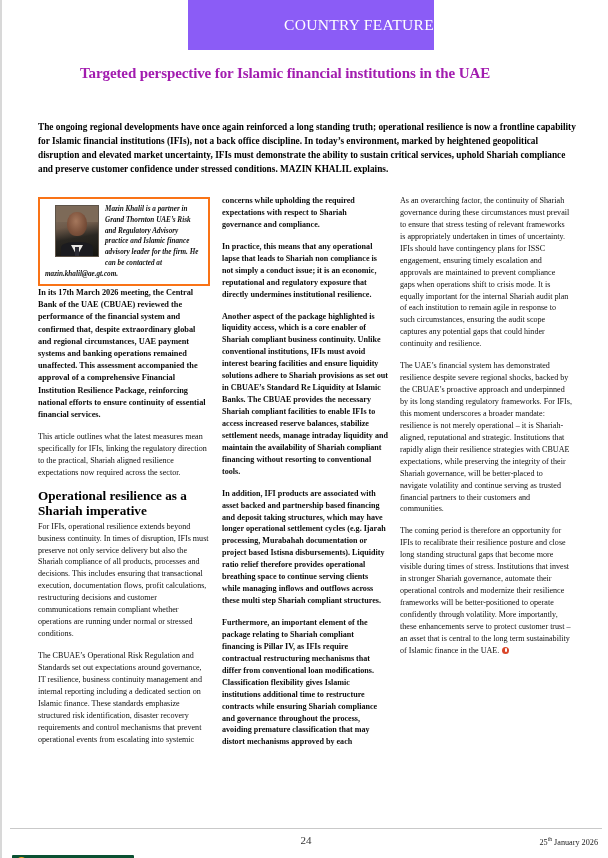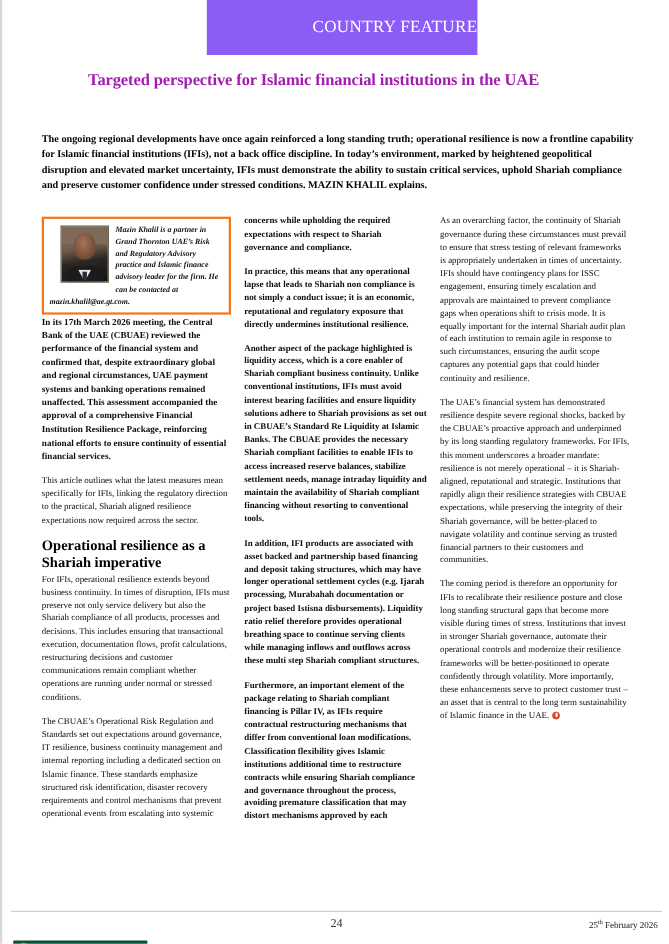--- a/index.html
+++ b/index.html
@@ -324,16 +324,16 @@
     <p><span>The coming period is therefore an opportunity for IFIs to recalibrate their resilience posture and close long standing structural gaps that become more visible during times of stress. Institutions that invest in stronger Shariah governance, automate their operational controls and modernize their resilience frameworks will be better-positioned to operate confidently through volatility. More importantly, these enhancements serve to protect customer trust – an asset that is central to the long term sustainability of Islamic finance in the UAE.</span><span class="endmark"></span></p>
   </div>
 
   <div class="footer">
     <div class="footer-rule"></div>
     <div class="logo">
       <span class="logo-badge"></span>
       <span class="logo-text"><span>Islamic Finance</span><span class="accent">news</span></span>
     </div>
     <div class="page-number">24</div>
-    <div class="issue-date"><span>25</span><sup>th</sup><span> February 2026</span></div>
+    <div class="issue-date"><span>25</span><sup>th</sup><span> January 2026</span></div>
   </div>
 
 </div>
 
 </body></html>

